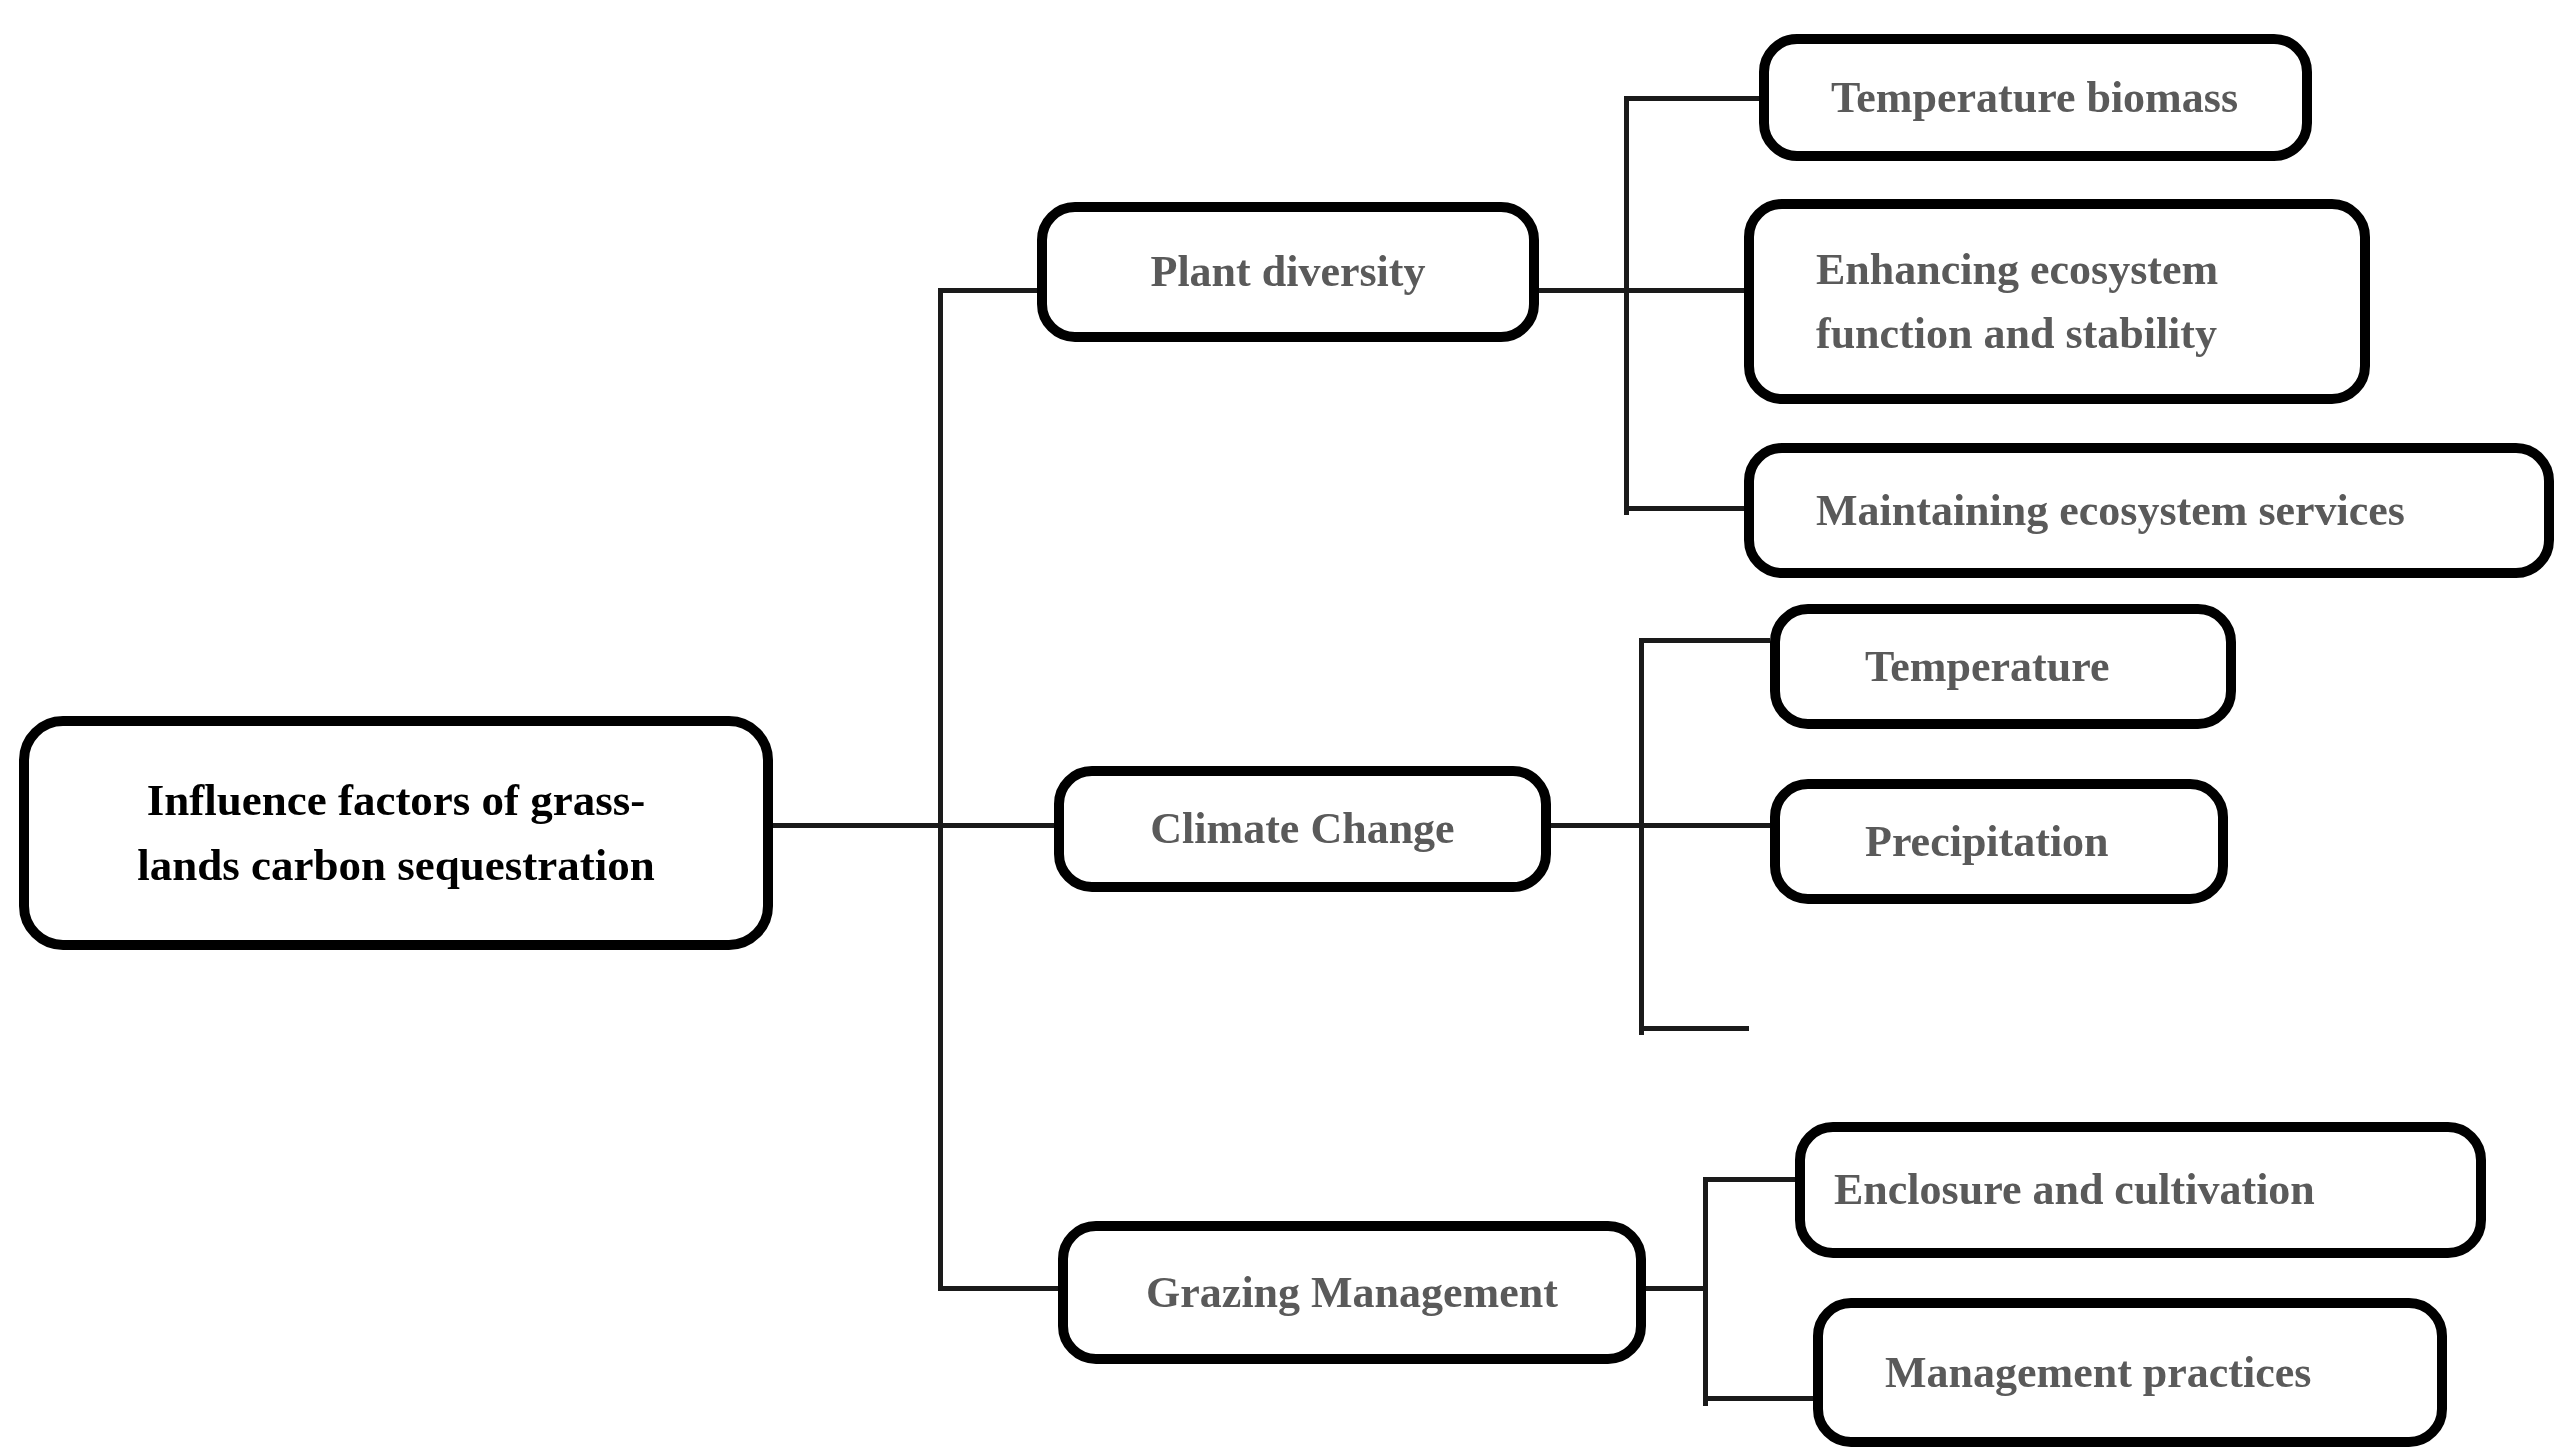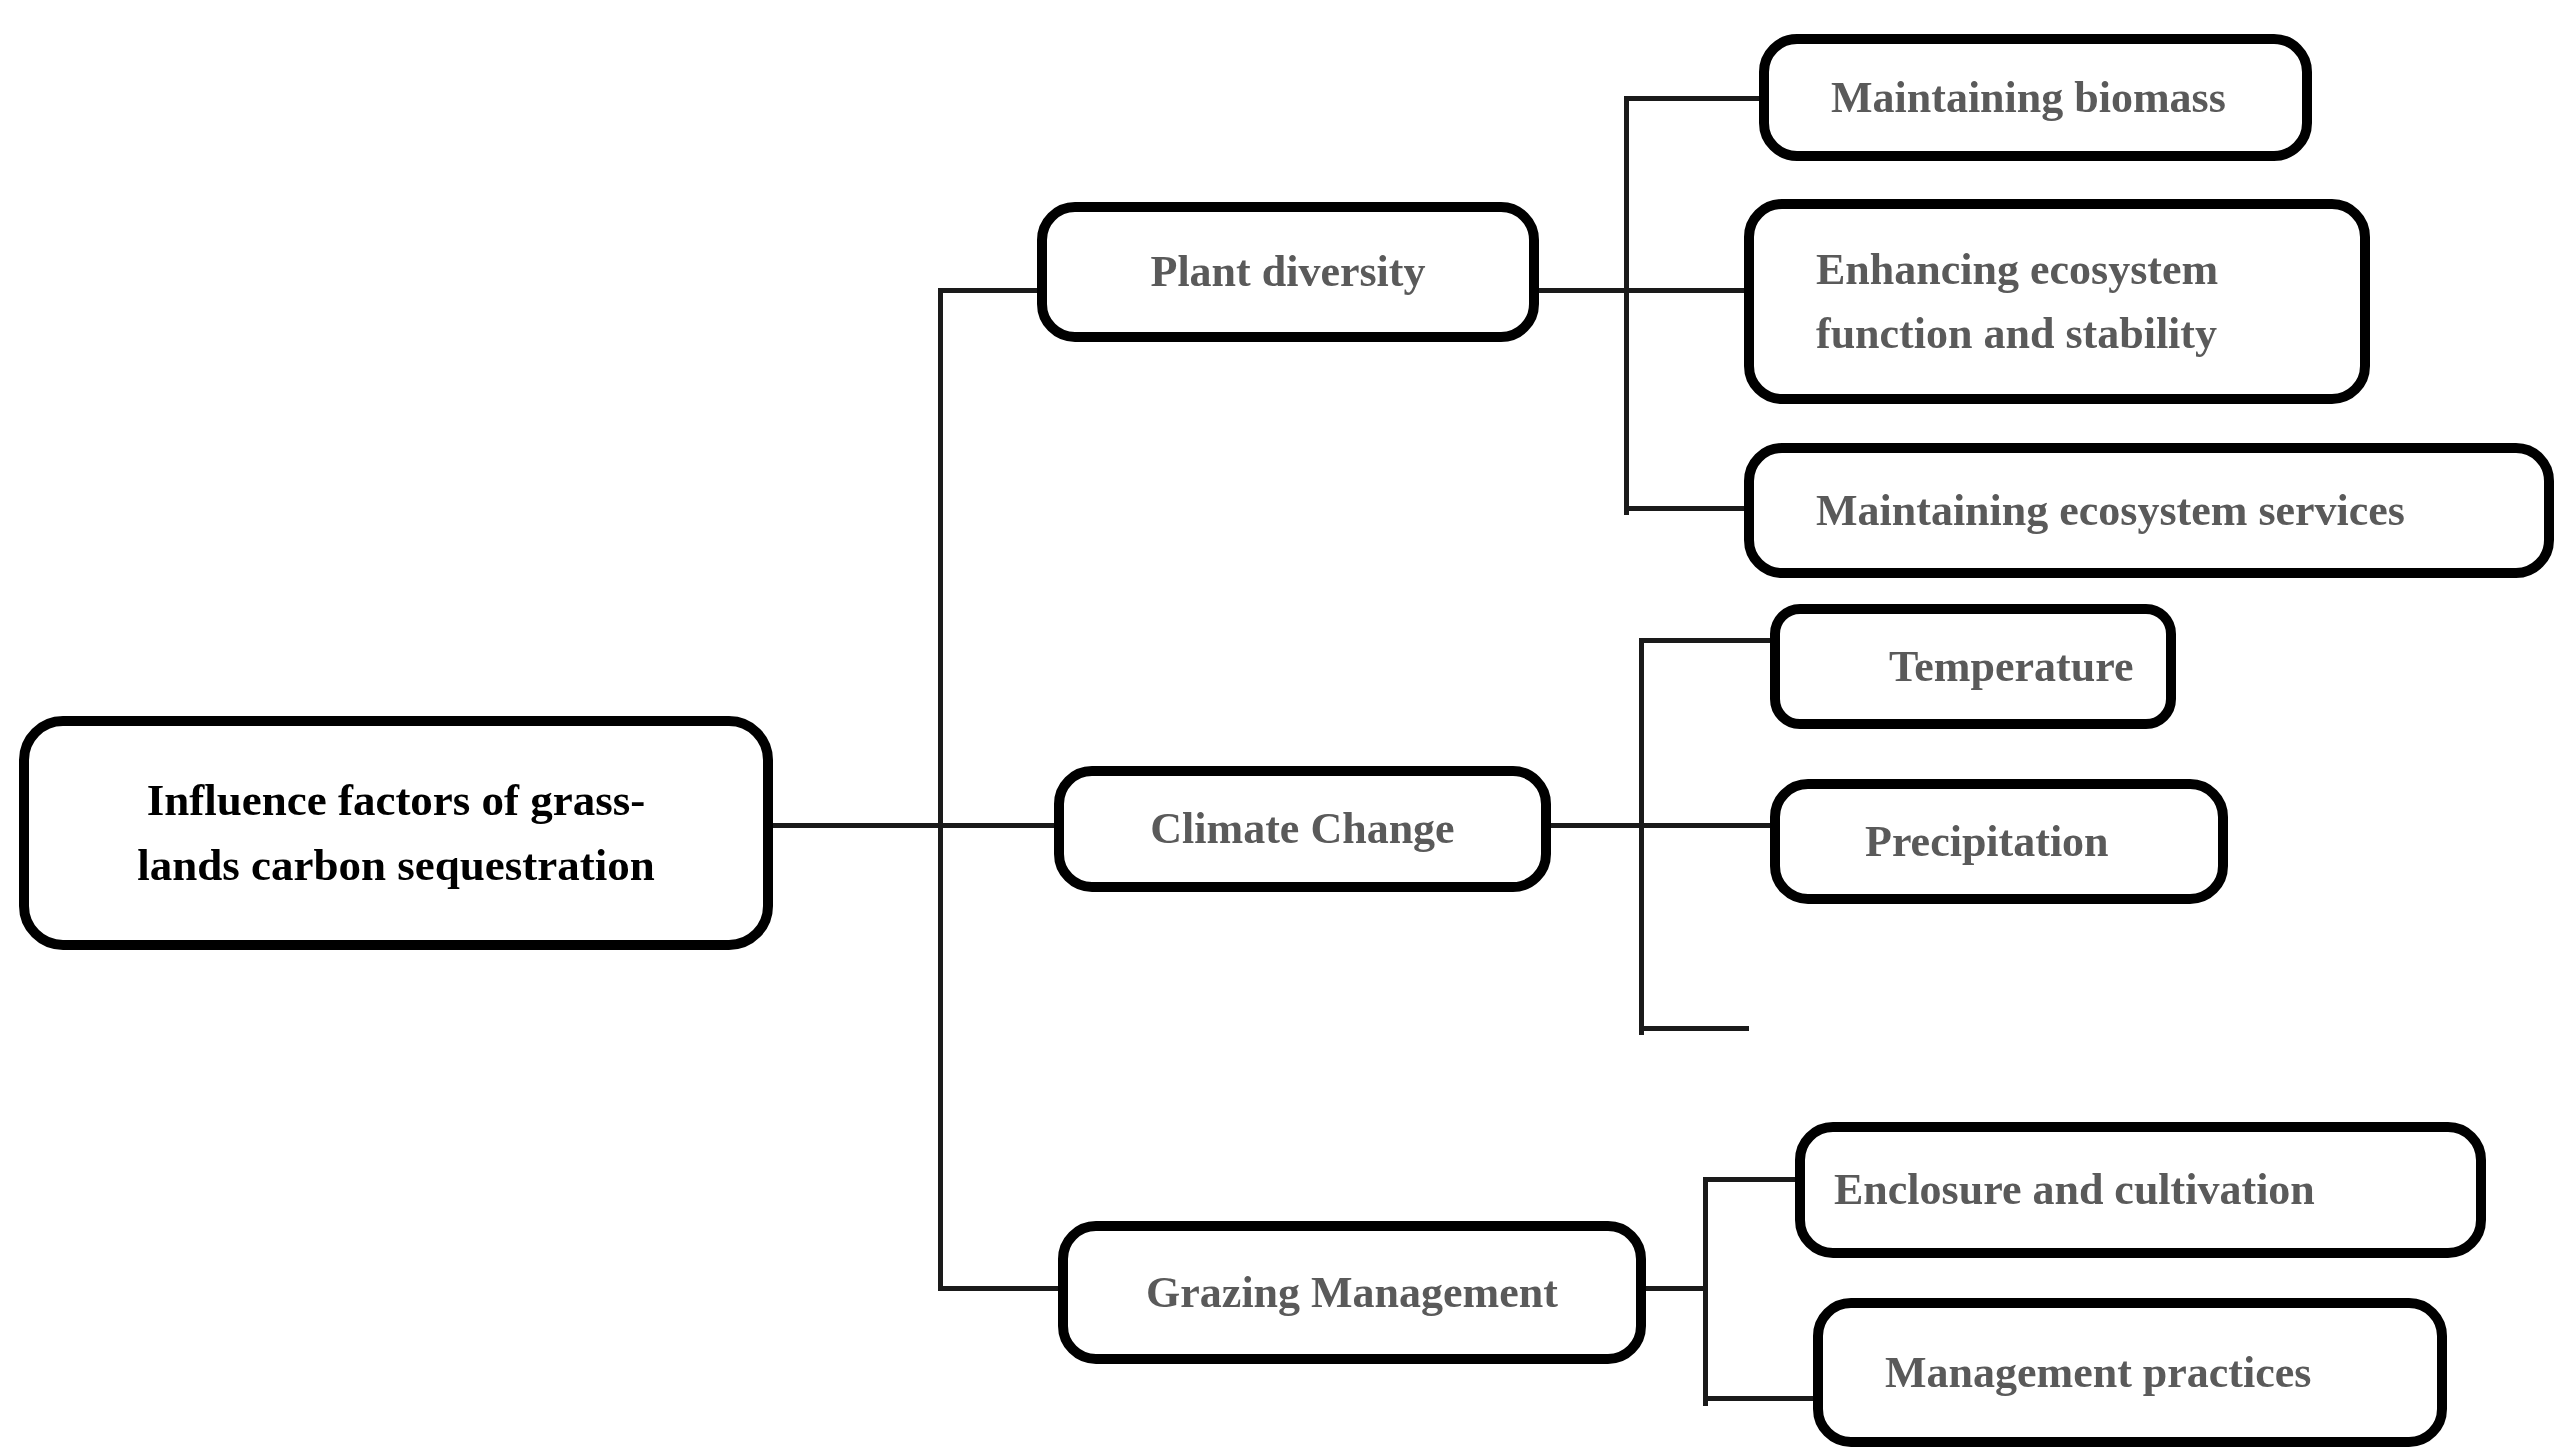--- a/index.html
+++ b/index.html
@@ -36,21 +36,21 @@
     border-width: 10.6px; border-radius: 44px;
     color: #000000; font-size: 45px; text-align: right;
   }
   #plant-box    { left: 1037px; top: 202px;  width: 502px;  height: 140px; border-width: 10.6px; }
   #climate-box  { left: 1054px; top: 766px; width: 497px;  height: 126px; border-width: 10.6px; }
   #grazing-box  { left: 1058px; top: 1221px; width: 588px;  height: 143px; border-width: 10.6px; }
 
   #increasing-box    { left: 1759px; top: 34px;   width: 553px;  height: 127px; }
   #enhancing-box     { left: 1744px; top: 199px;  width: 626px;  height: 205px; }
   #maintaining-box   { left: 1744px; top: 443px;  width: 810px; height: 135px; }
-  #temperature-box   { left: 1770px; top: 604px;  width: 406px;  height: 125px; padding-left: 109px; border-radius: 30px; }
+  #temperature-box   { left: 1770px; top: 604px;  width: 466px;  height: 125px; padding-left: 85px; }
   #precipitation-box { left: 1770px; top: 779px; width: 458px;  height: 125px; padding-left: 85px; }
   #extreme-box       { left: 1750px; top: 942px; width: 635px;  height: 152px; color: #000000; }
   #enclosure-box     { left: 1795px; top: 1122px; width: 691px;  height: 136px; padding-left: 29px; }
   #management-box    { left: 1813px; top: 1298px; width: 634px;  height: 149px; }
 
   
   .hline, .vline { position: absolute; background: #1a1a1a; }
   .hline { height: 4.5px; }
   .vline { width: 4.5px; }
 
@@ -108,21 +108,21 @@
     <span>Plant diversity</span>
   </div>
   <div class="node center" id="climate-box">
     <span>Climate Change</span>
   </div>
   <div class="node center" id="grazing-box">
     <span>Grazing Management</span>
   </div>
 
   <div class="node leftpad" id="increasing-box">
-    <span>Maintaining biomass</span>
+    <span>Temperature biomass</span>
   </div>
   <div class="node leftpad" id="enhancing-box">
     <span>Enhancing ecosystem</span>
     <span>function and stability</span>
   </div>
   <div class="node leftpad" id="maintaining-box">
     <span>Maintaining ecosystem services</span>
   </div>
 
   <div class="node leftpad" id="temperature-box">

